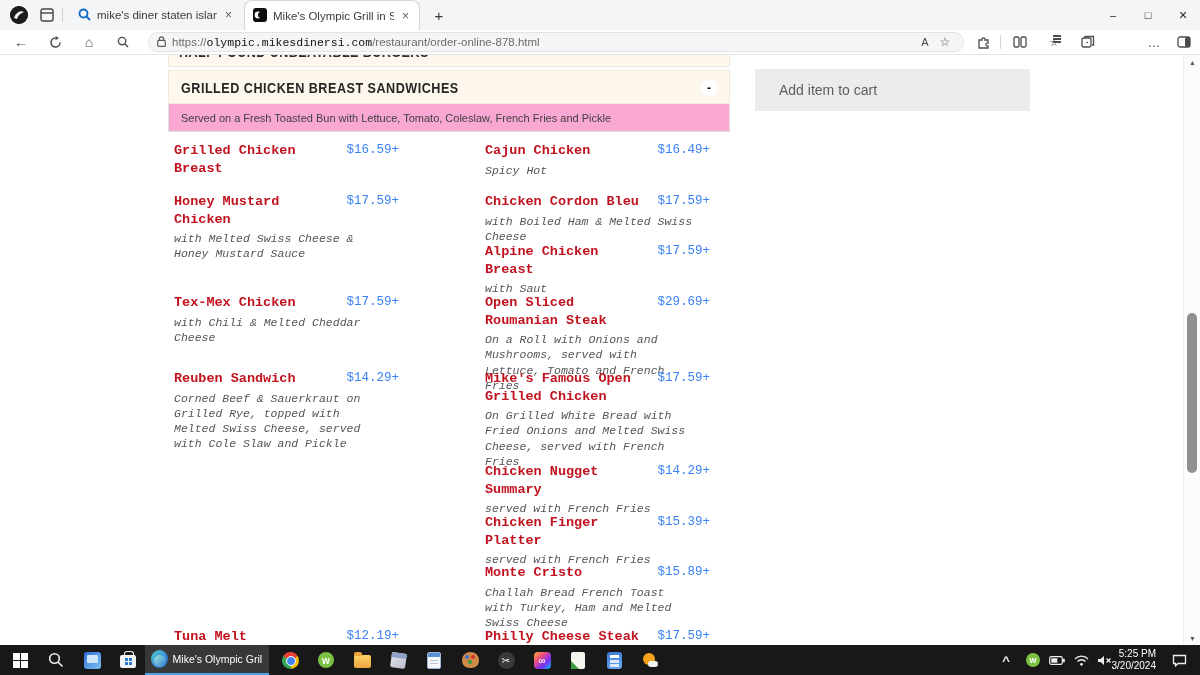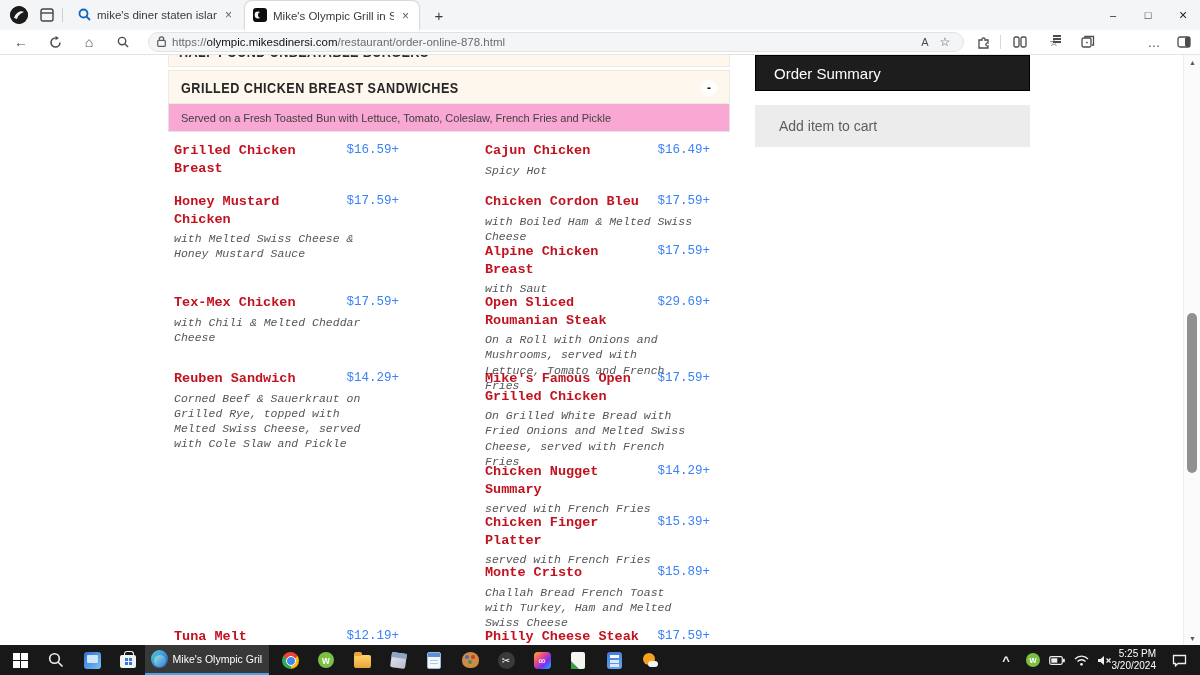--- a/index.html
+++ b/index.html
@@ -20,21 +20,21 @@
   .tab-title { flex:1; white-space:nowrap; overflow:hidden; }
   .tab-close { font-size:12px; color:#5f5f5f; padding:0 2px; }
   .newtab { position:absolute; left:428px; top:4px; width:22px; height:22px; display:flex; align-items:center; justify-content:center; font-size:15px; color:#3b3b3b; }
   .winctl { position:absolute; top:0; height:30px; width:34px; display:flex; align-items:center; justify-content:center; font-size:11px; color:#222; }
   #win-min { left:1096px; } #win-max { left:1131px; } #win-close { left:1166px; font-size:14px; }
 
   #toolbar { position:absolute; top:30px; left:0; width:1200px; height:25px; background:#fff; border-bottom:1px solid #e4e4e4; }
   .tb-icon { position:absolute; top:2px; width:22px; height:20px; display:flex; align-items:center; justify-content:center; color:#4c4c4c; font-size:14px; }
   #addressbar { position:absolute; left:148px; top:2px; width:816px; height:20px; background:#f4f5f6; border:1px solid #e3e3e3; border-radius:11px; display:flex; align-items:center; padding:0 8px; }
   #urltext { font-size:11.5px; white-space:nowrap; overflow:hidden; flex:1; margin-left:6px; color:#6c6c6c; }
-  #urltext .host { color:#111; }
+  #urltext .host { color:#111;font-family:Liberation Mono, monospace; }
   .pill-ic { width:20px; text-align:center; color:#4c4c4c; font-size:12px; flex:none; }
   .after-ic { position:absolute; top:2px; width:24px; height:20px; display:flex; align-items:center; justify-content:center; color:#4c4c4c; }
   .tb-div { position:absolute; top:5px; width:1px; height:14px; background:#d8d8d8; }
   .heart-badge { position:relative; }
   .heart-badge::after { content:""; position:absolute; right:-2px; bottom:-1px; width:7px; height:7px; border-radius:50%; background:#1e9e44; border:1px solid #fff; }
 
   
   #viewport { position:absolute; top:55px; left:0; width:1200px; height:608px; background:#fff; overflow:hidden; }
 
   
@@ -332,21 +332,20 @@
           <div class="mi-head">
               <span class="mi-name">Philly Cheese Steak</span>
               <span class="mi-price">$17.59+</span>
             </div>
           <div class="mi-desc"></div>
         </div>
       </div>
     </div>
 
     <div id="order">
-      <div id="order-head">Order Summary</div>
       <div id="order-empty">Add item to cart</div>
     </div>
 
     <div id="pg-scroll">
       <div class="sb-arrow" style="top:0;">▲</div>
       <div id="sb-thumb"></div>
       <div class="sb-arrow" style="bottom:0;">▼</div>
     </div>
   </div>
 </div>

